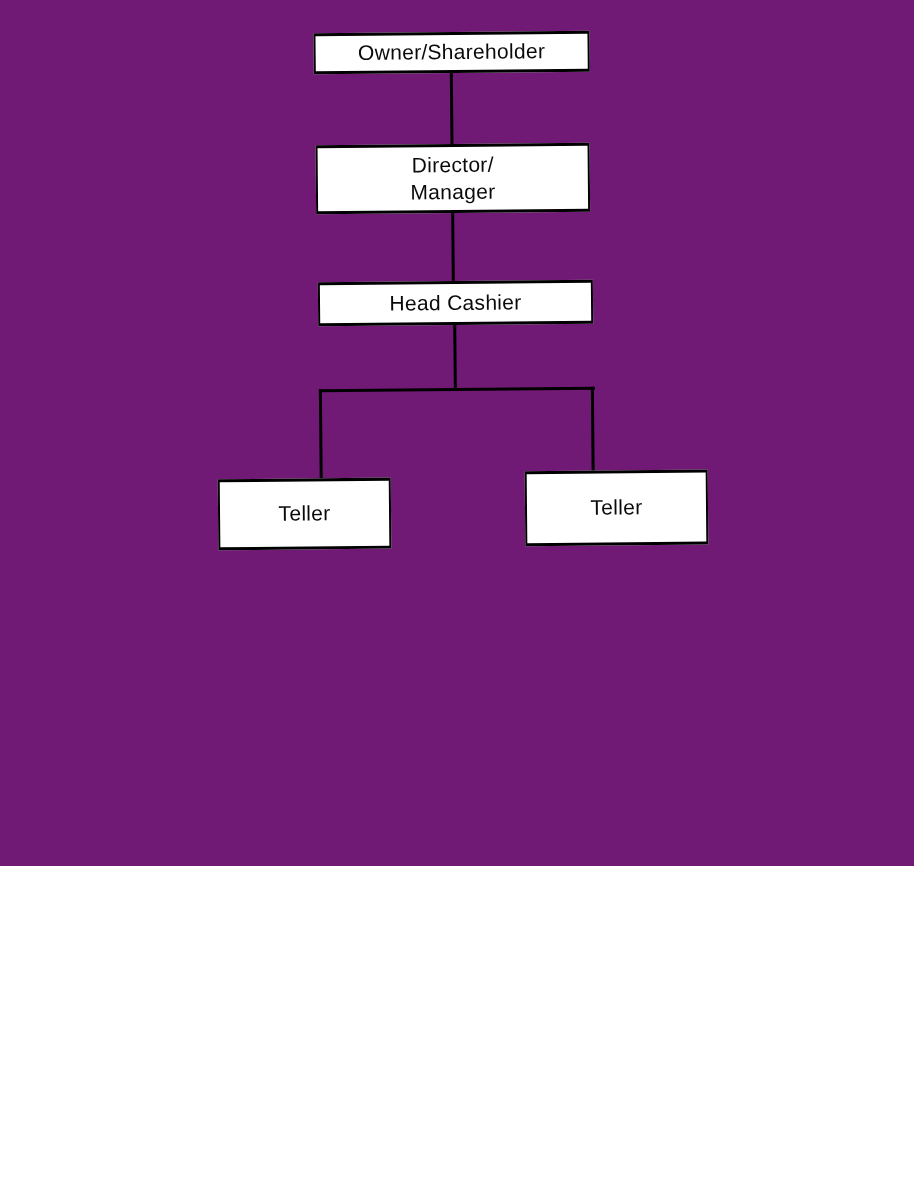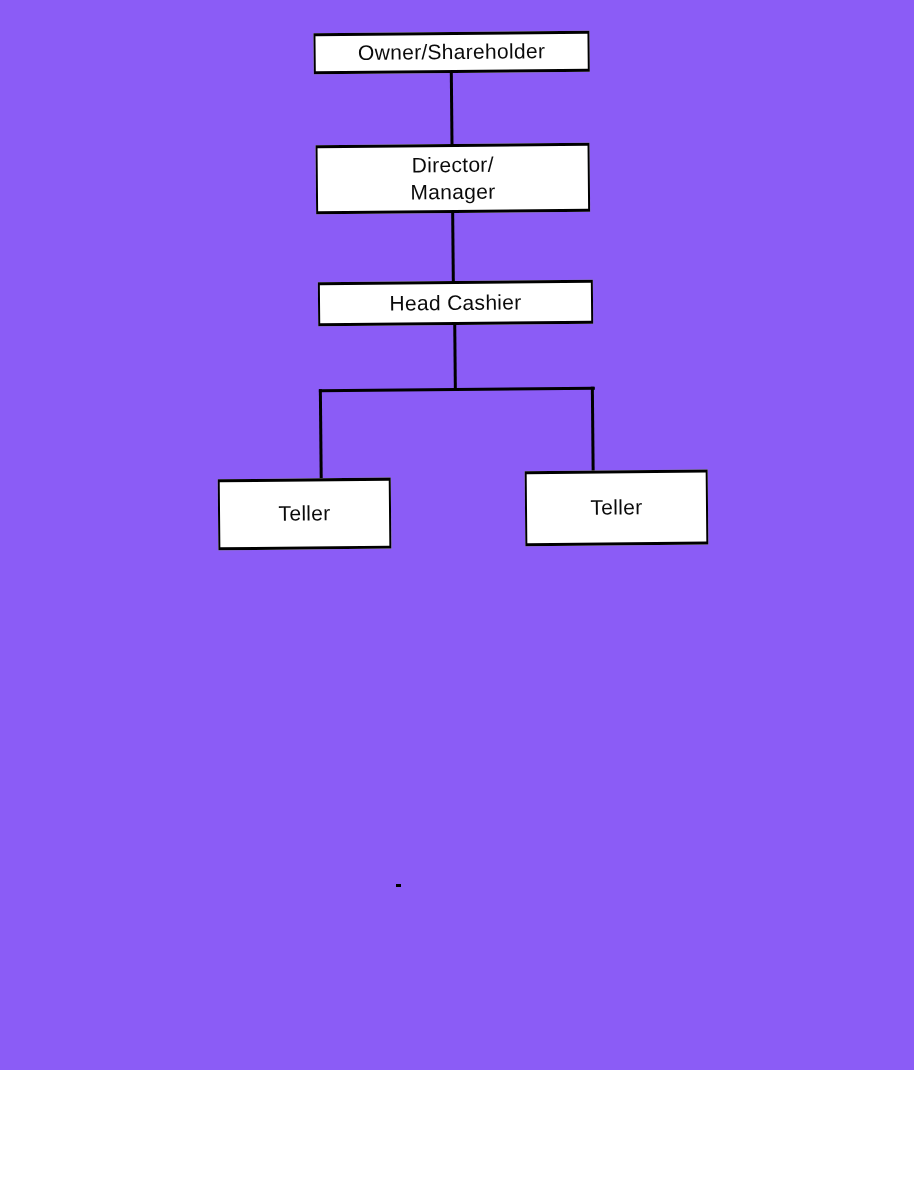--- a/index.html
+++ b/index.html
@@ -2,22 +2,22 @@
 <html><head>
 <meta charset="utf-8">
 <style>
   * { margin: 0; padding: 0; box-sizing: border-box; }
   html, body { background: #ffffff; }
   body { font-family: "Liberation Sans", sans-serif; }
 
   .page {
     position: relative;
     width: 914px;
-    height: 1070px;
-    background: #8b5cf6;
+    height: 866px;
+    background: #701a75;
     overflow: hidden;
     color: #000000;
   }
 
   
   .org-chart {
     position: absolute;
     inset: 0;
     transform: rotate(-0.55deg);
     transform-origin: 454px 300px;

